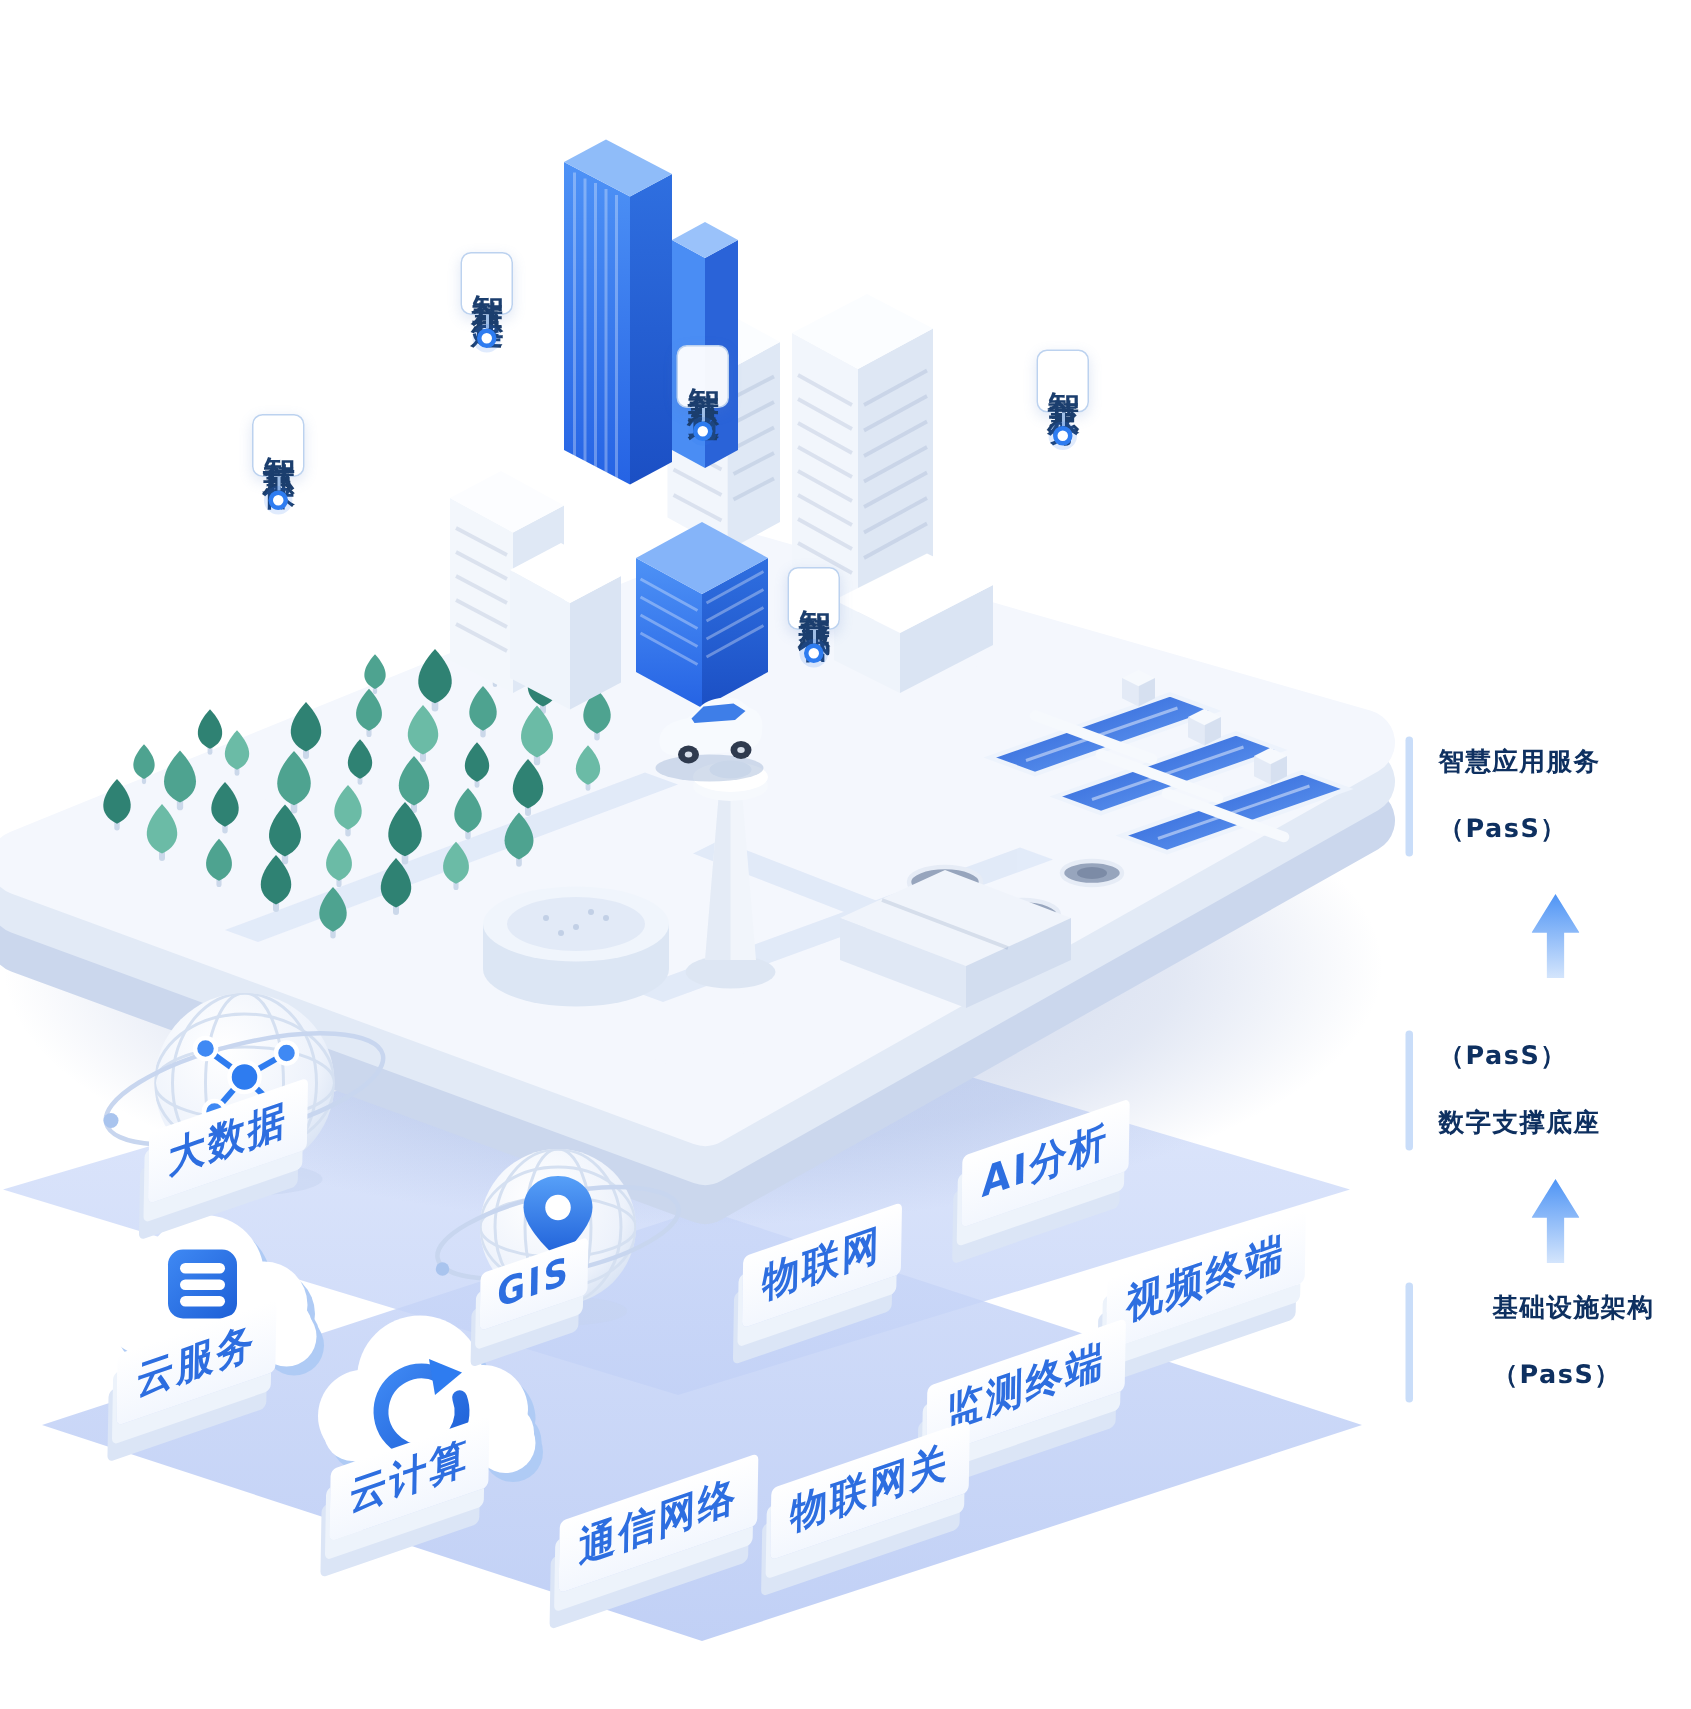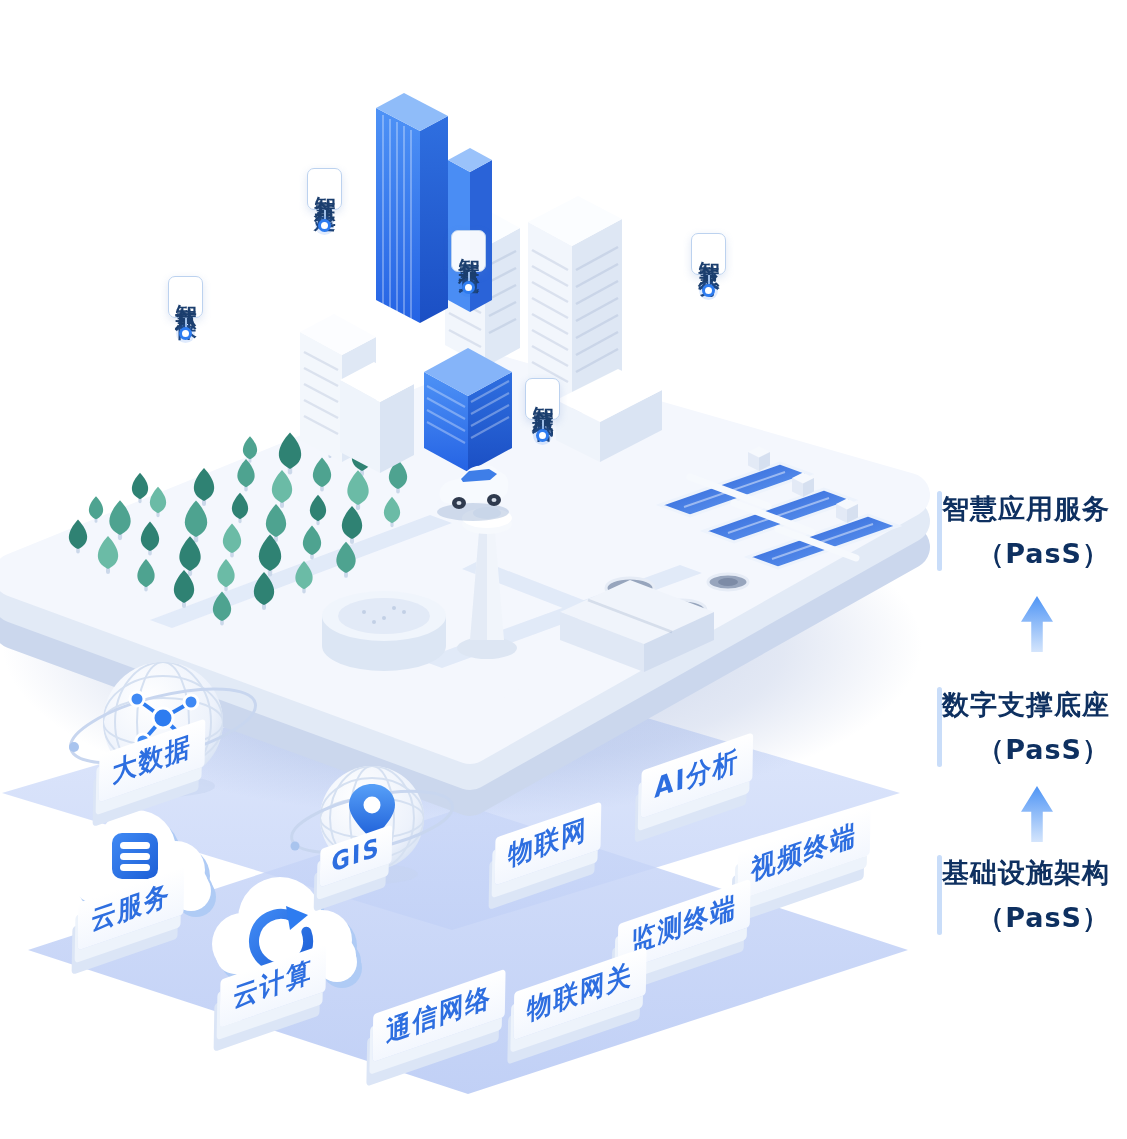--- a/index.html
+++ b/index.html
@@ -33,21 +33,21 @@
     background:linear-gradient(180deg,#FFFFFF,#F3F7FE);
     color:#2D6EE0;font-size:26px;font-weight:700;letter-spacing:2px;
     padding:4px 14px 6px;border-radius:4px;white-space:nowrap;
     box-shadow:-3px 11px 0 #EDF3FB,-6px 21px 0 #DBE5F6;
   }
   .slab.small{font-size:24px;padding:3px 12px 5px;}
 
   
   .level-block{position:absolute;left:937px;display:flex;z-index:5;}
   .level-bar{width:5px;border-radius:3px;background:#C9DDF9;margin:5px 0;}
-  .level-text{font-size:27px;font-weight:600;color:#0E3060;line-height:45px;letter-spacing:1px;white-space:nowrap;text-align:right;}
+  .level-text{margin-left:17px;font-size:17px;font-weight:600;color:#0E3060;line-height:45px;letter-spacing:1px;white-space:nowrap;}
   .up-arrow{
     position:absolute;left:1021px;width:32px;height:56px;z-index:5;
     clip-path:polygon(50% 0,100% 46%,68% 46%,68% 100%,32% 100%,32% 46%,0 46%);
     background:linear-gradient(to top,#D4E5FC,#4E94F5);
   }
 </style>
 </head>
 <body>
 
 <div id="stage">
@@ -454,27 +454,27 @@
     <div class="level-text">
       <div>智慧应用服务</div>
       <div>（PasS）</div>
     </div>
   </div>
   <div class="up-arrow" style="top:596px;"></div>
 
   <div class="level-block" style="top:682px;">
     <div class="level-bar"></div>
     <div class="level-text">
+      <div>（PasS）</div>
       <div>数字支撑底座</div>
-      <div>（PasS）</div>
     </div>
   </div>
   <div class="up-arrow" style="top:786px;"></div>
 
-  <div class="level-block" style="top:850px;">
+  <div class="level-block" style="top:850px;gap:36px;">
     <div class="level-bar"></div>
     <div class="level-text">
       <div>基础设施架构</div>
       <div>（PasS）</div>
     </div>
   </div>
 
 </div>
 
 </body></html>

